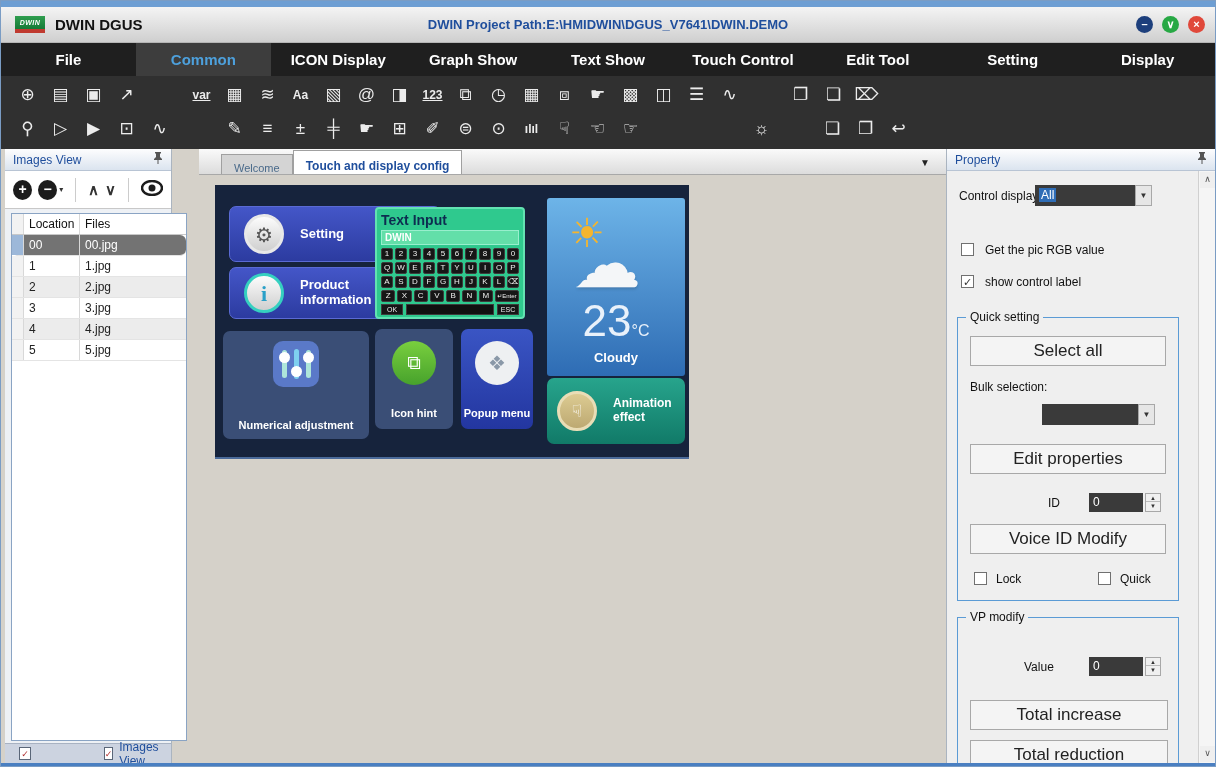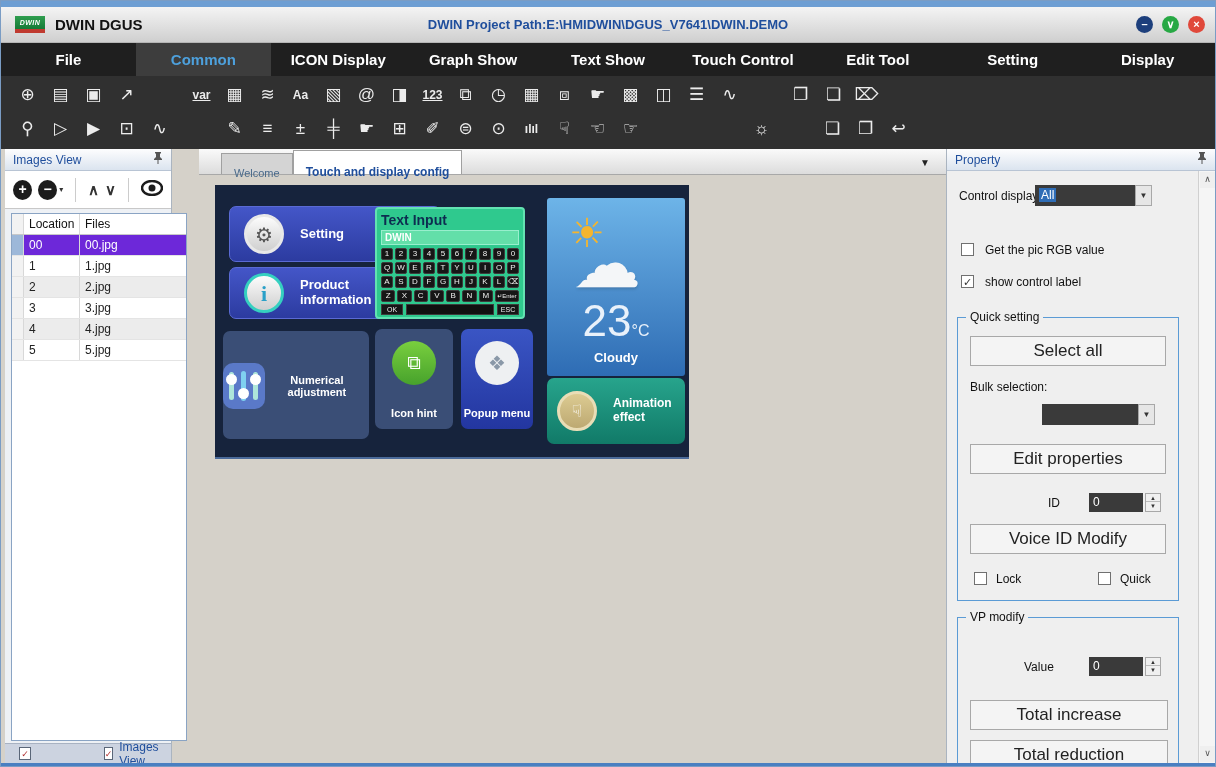--- a/index.html
+++ b/index.html
@@ -50,44 +50,44 @@
   .chev { font-size:15px; color:#333; font-weight:bold; cursor:default; }
 
   .iv-table { position:absolute; left:6px; top:64px; width:176px; bottom:22px; background:#fff; border:1px solid #8aa4c4; font-size:12px; }
   .iv-hrow, .iv-row { display:flex; height:21px; line-height:21px; }
   .iv-hrow { border-bottom:1px solid #c8c8c8; color:#111; }
   .c-gut { width:12px; background:#f2f2f2; border-right:1px solid #d8d8d8; }
   .c-loc { width:56px; padding-left:5px; border-right:1px solid #d8d8d8; }
   .c-fil { flex:1; padding-left:5px; }
   .iv-row { border-bottom:1px solid #e4e4e4; color:#222; background:#fff; cursor:default; }
   .iv-row.alt { background:#ececec; }
-  .iv-row.sel { background:#6d28d9; color:#fff; }
+  .iv-row.sel { background:#737373; color:#fff;border-radius:6px; }
   .iv-row.sel .c-gut { background:#9db8d9; }
 
   .dock-bar { position:absolute; left:0; bottom:0; width:100%; height:20px; background:#ccd3e0; border-top:1px solid #a8b2c2; display:flex; align-items:center; padding-left:14px; gap:40px; }
   .dock-item { display:flex; align-items:center; gap:6px; cursor:default; }
   .dock-ico { width:12px; height:13px; background:#fff; border:1px solid #5a6678; color:#b03030; font-size:9px; line-height:12px; text-align:center; }
   .dock-label { font-size:12px; color:#1f4e9c; }
 
   
   .center { position:absolute; left:198px; top:148px; right:269px; bottom:3px; background:#d5d1c9; }
   .tab-strip { height:26px; background:linear-gradient(#fafafa,#dcdcdc); border-bottom:1px solid #a8a8a8; position:relative; display:flex; align-items:flex-end; padding-left:22px; }
-  .ws-tab { height:20px; line-height:19px; padding:10px 12px; background:#d4d4d4; border:1px solid #a0a0a0; border-bottom:none; font-size:11px; color:#4a6a8a; cursor:default; }
+  .ws-tab { height:20px; line-height:19px; padding:4px 12px; background:#d4d4d4; border:1px solid #a0a0a0; border-bottom:none; font-size:11px; color:#4a6a8a; cursor:default; }
   .ws-tab.active { height:24px; line-height:23px; background:#fff; color:#1f4e9c; font-weight:bold; font-size:12px;margin-top:18px; }
   .strip-caret { position:absolute; right:16px; top:8px; font-size:10px; color:#222; cursor:default; }
 
   
   .demo { position:absolute; left:16px; top:36px; width:474px; height:274px; background:#16233c; border-bottom:2px solid #4a6a9a; }
   .tile { position:absolute; border-radius:7px; cursor:default; }
   .t-setting { left:14px; top:21px; width:212px; height:56px; background:linear-gradient(#4456c8,#2c3ba0); border:1px solid #5a6ad4; display:flex; align-items:center; }
   .t-product { left:14px; top:82px; width:212px; height:52px; background:linear-gradient(#4456c8,#2c3ba0); border:1px solid #5a6ad4; display:flex; align-items:center; }
   .ring { width:40px; height:40px; border-radius:50%; margin-left:14px; background:linear-gradient(#fcfcfc,#cfcfcf); border:3px solid #e8e8e8; text-align:center; line-height:36px; font-size:20px; color:#555; flex:none; }
   .ring.info { border-color:#35d0c0; color:#2aa0c8; font-weight:bold; font-size:22px; font-family:"Liberation Serif", serif; }
   .t-label { color:#fff; font-weight:bold; font-size:13px; margin-left:16px; line-height:1.15; }
-  .t-numerical { left:8px; top:146px; width:146px; height:108px; background:rgba(90,115,165,.55); display:flex; flex-direction:row; align-items:center; justify-content:space-between; padding:10px 0 8px; }
+  .t-numerical { left:8px; top:146px; width:146px; height:108px; background:rgba(90,115,165,.55); display:flex; flex-direction:column; align-items:center; justify-content:space-between; padding:10px 0 8px; }
   .sl-box { width:46px; height:46px; border-radius:10px; background:#5a79c8; display:flex; align-items:center; justify-content:center; gap:7px; }
   .sl { width:5px; border-radius:3px; background:#aee6da; position:relative; }
   .sl:nth-child(1){height:28px;} .sl:nth-child(2){height:30px;background:#7fd0f0;} .sl:nth-child(3){height:28px;}
   .sl::after { content:""; position:absolute; left:-3px; width:11px; height:11px; border-radius:50%; background:#fff; }
   .sl:nth-child(1)::after{top:2px;} .sl:nth-child(2)::after{bottom:2px;} .sl:nth-child(3)::after{top:2px;}
   .small-label { color:#fff; font-weight:bold; font-size:11px; text-align:center; }
   .t-iconhint { left:160px; top:144px; width:78px; height:100px; background:rgba(90,115,165,.55); display:flex; flex-direction:column; align-items:center; justify-content:space-between; padding:12px 0 10px; }
   .green-circ { width:44px; height:44px; border-radius:50%; background:linear-gradient(#79cf3e,#47a22c); color:#fff; font-size:19px; text-align:center; line-height:44px; }
   .t-popup { left:246px; top:144px; width:72px; height:100px; background:linear-gradient(#3a55c4,#2336a0); display:flex; flex-direction:column; align-items:center; justify-content:space-between; padding:12px 0 10px; }
   .white-circ { width:44px; height:44px; border-radius:50%; background:#eef0f2; color:#8a98a8; font-size:20px; text-align:center; line-height:44px; }

